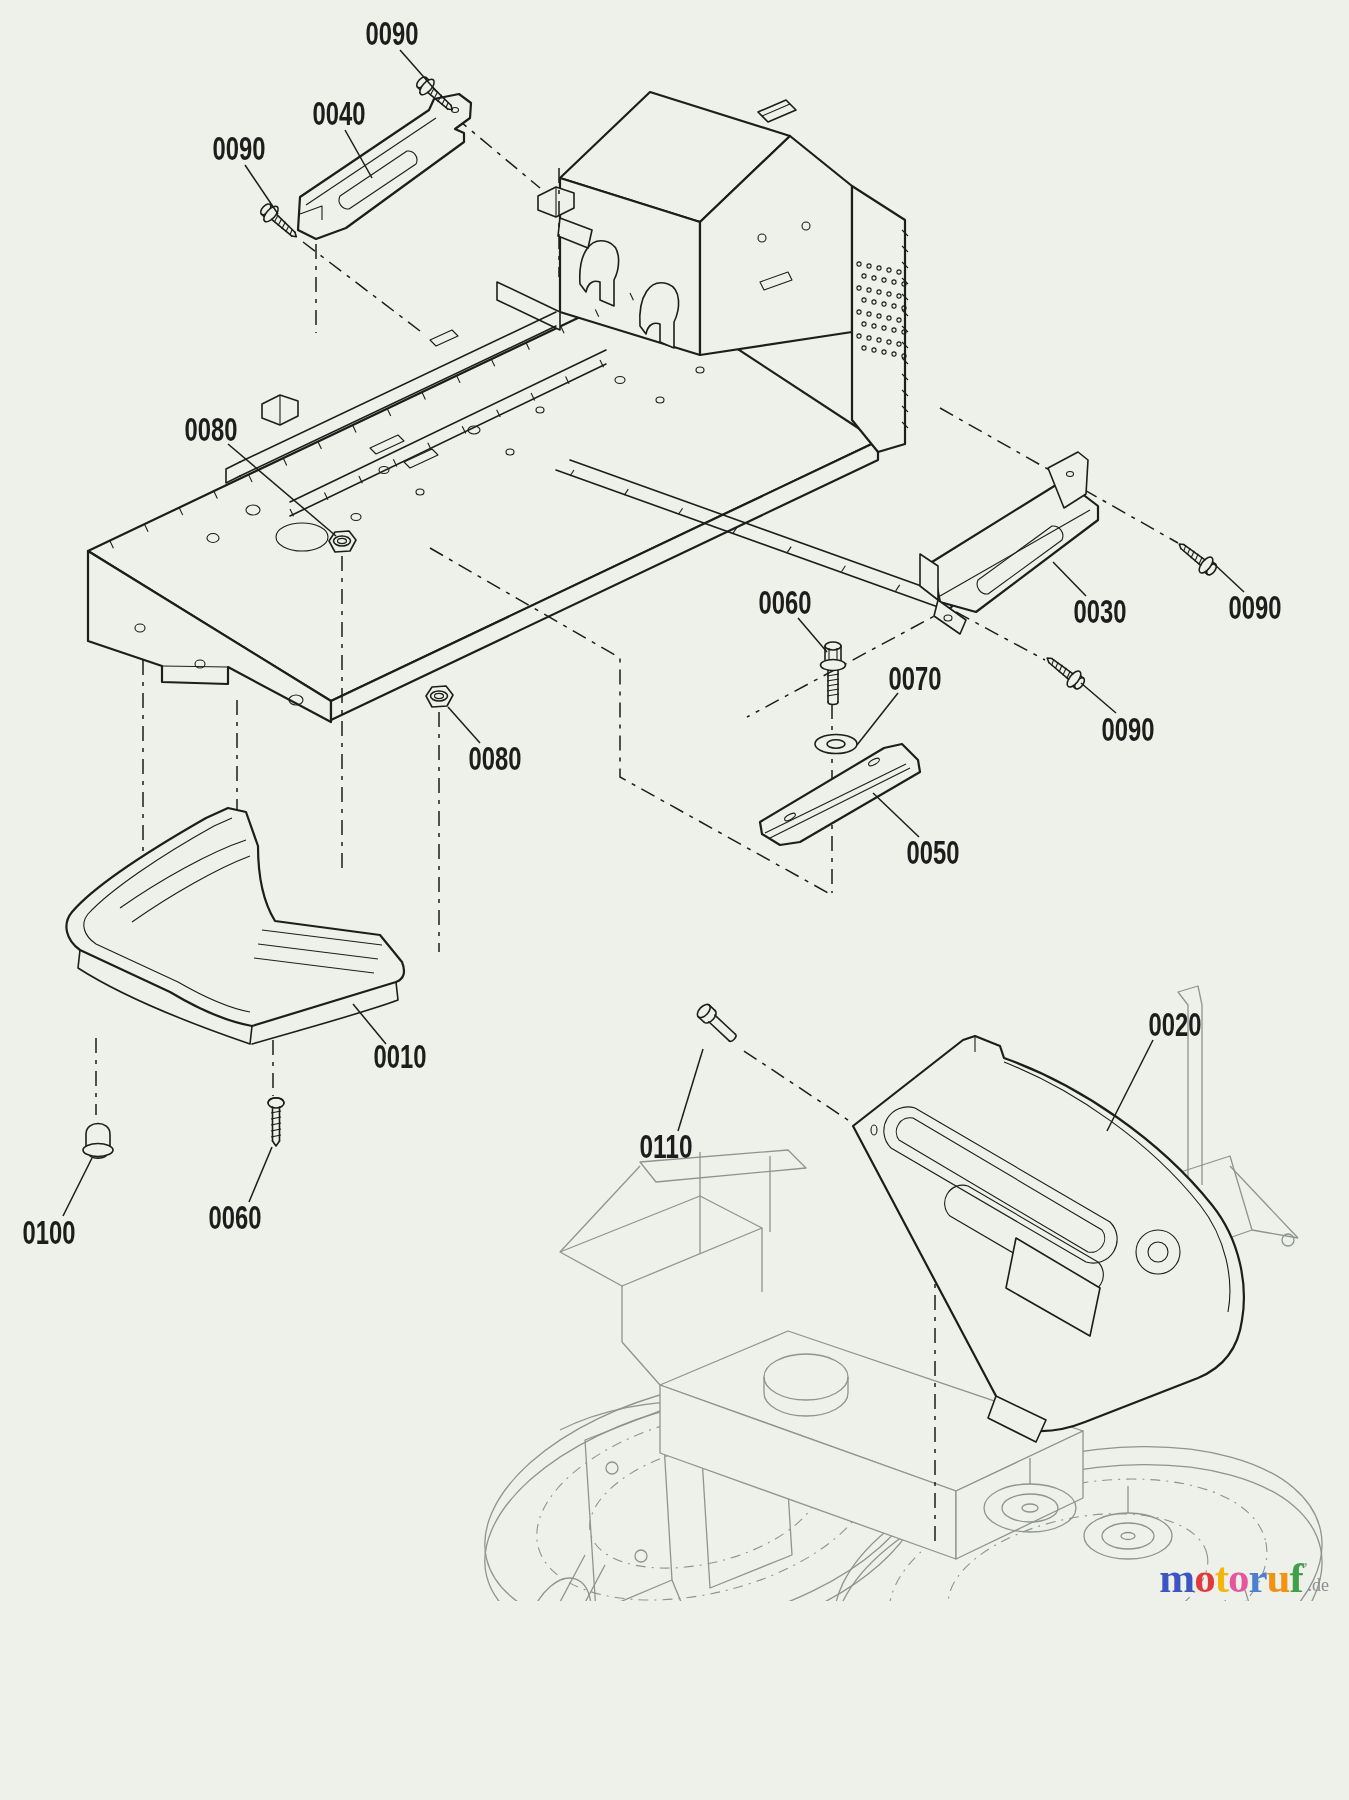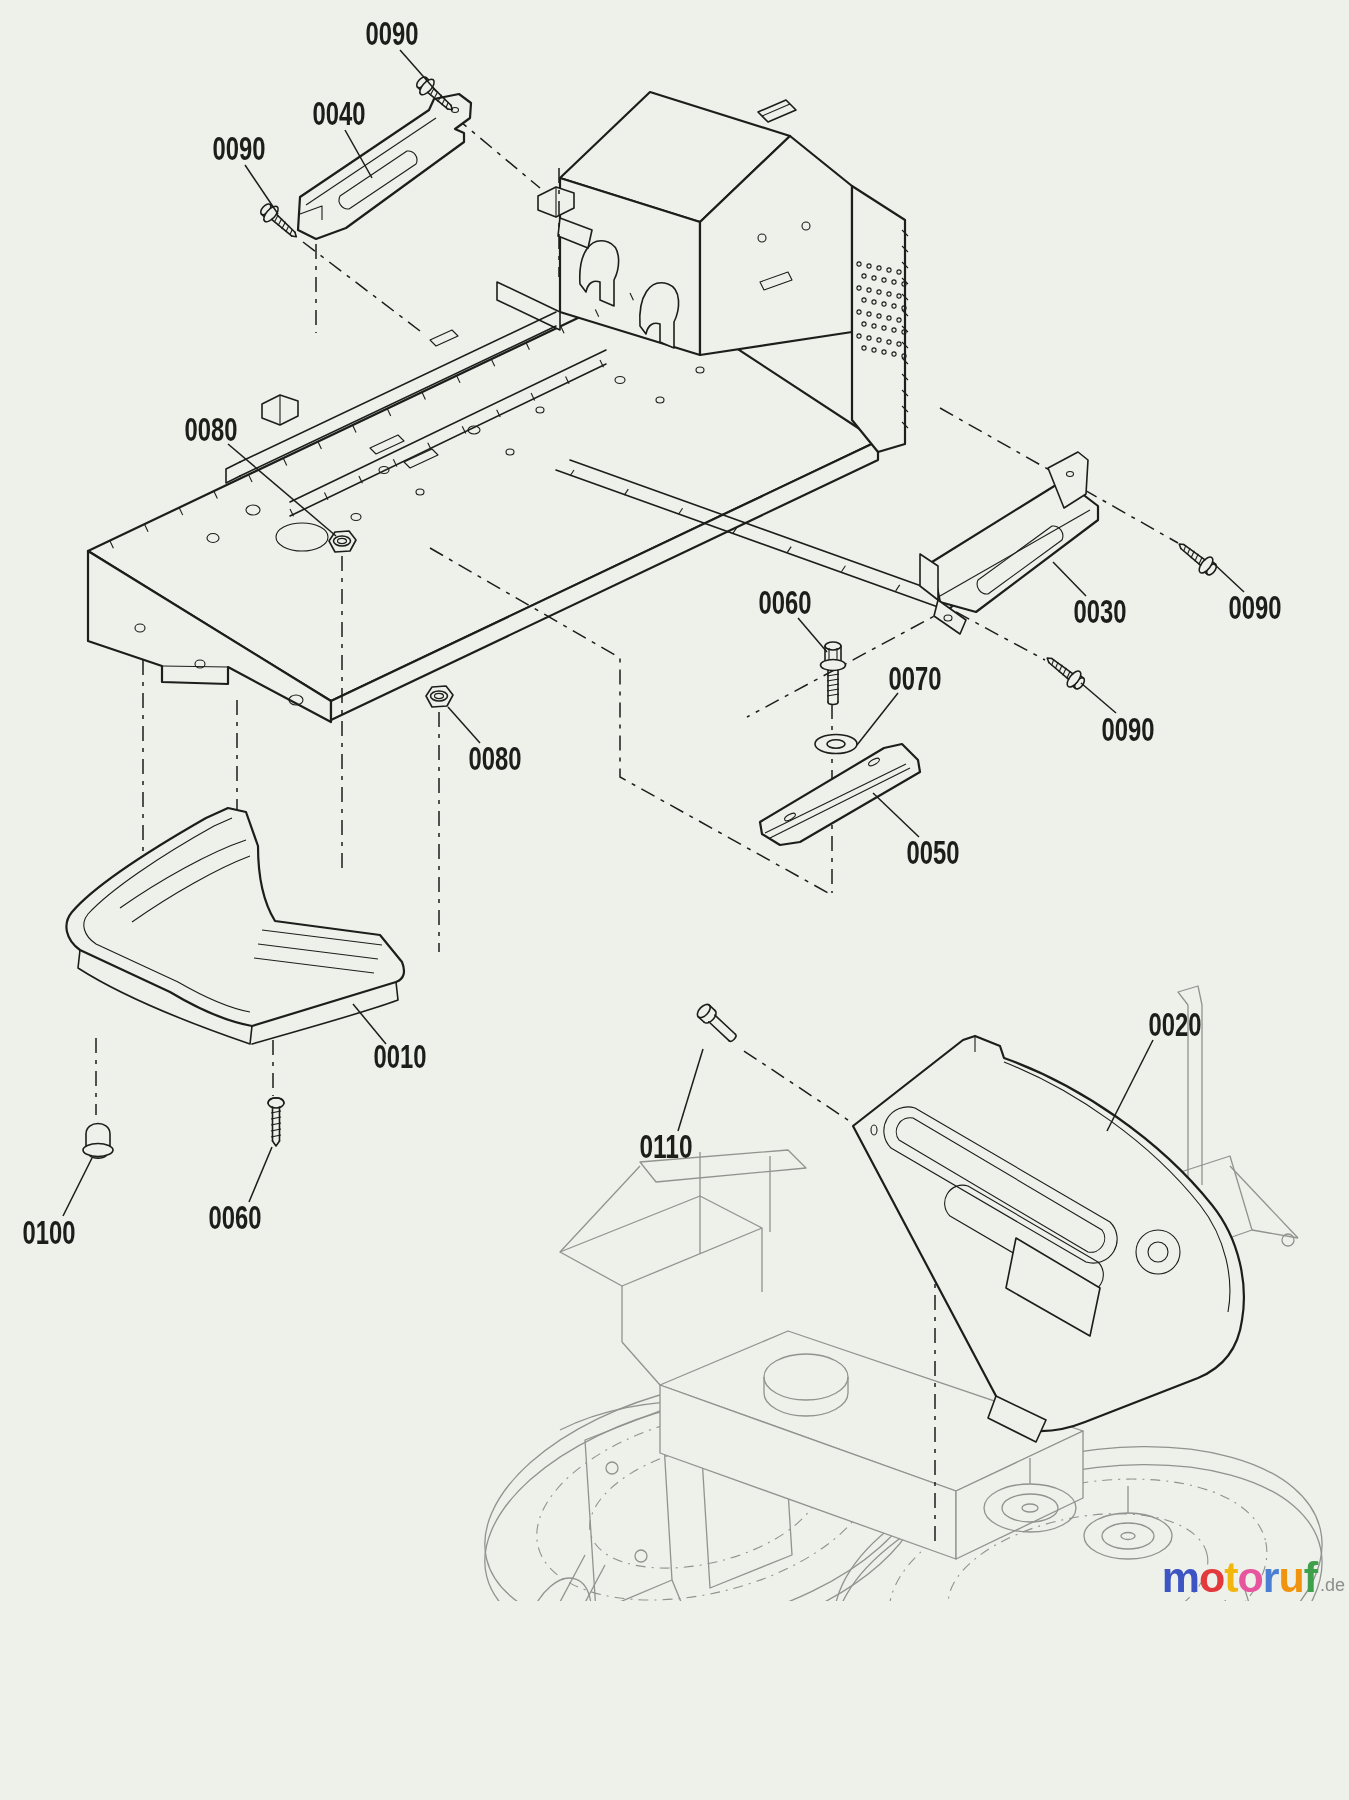--- a/index.html
+++ b/index.html
@@ -11,21 +11,21 @@
   .ink2 {stroke:var(--ink,#1d1d1b);fill:none;stroke-width:2.2;stroke-linejoin:round;stroke-linecap:round;}
   .thin {stroke:var(--ink,#1d1d1b);fill:none;stroke-width:1.1;stroke-linejoin:round;}
   .face {fill:var(--bg,#eef0ea);}
   .chain{stroke:var(--ink,#1d1d1b);fill:none;stroke-width:1.5;stroke-dasharray:15 7 4 7;}
   .leader{stroke:var(--ink,#1d1d1b);stroke-width:1.5;}
   .callout{font:700 34px "Liberation Sans",sans-serif;fill:var(--ink,#1d1d1b);}
   .gray {stroke:var(--gray,#8f948f);fill:none;stroke-width:1.3;stroke-linejoin:round;}
   .gface{fill:var(--bg,#eef0ea);}
   .chainG{stroke:var(--gray,#8f948f);fill:none;stroke-width:1.1;stroke-dasharray:10 6 2 6;}
   
-  .logo{position:absolute;right:4px;bottom:2px;font-family:Liberation Sans, sans-serif;font-weight:700;
+  .logo{position:absolute;right:20px;bottom:2px;font-family:Liberation Serif, serif;font-weight:700;
         font-size:43px;letter-spacing:-1px;line-height:1;user-select:none;}
   .logo .lt{display:inline-block;}
   .logo .mark{font-size:17px;vertical-align:18px;font-weight:400;}
   .logo .suf{font-size:18px;font-weight:400;vertical-align:1px;letter-spacing:0;}
 </style>
 </head>
 <body>
 
 <div class="stage" style="--bg: #eef0ea; --ink: #1d1d1b; --gray: #8f948f;">
 <svg viewBox="0 0 1349 1800" width="1349" height="1800">

